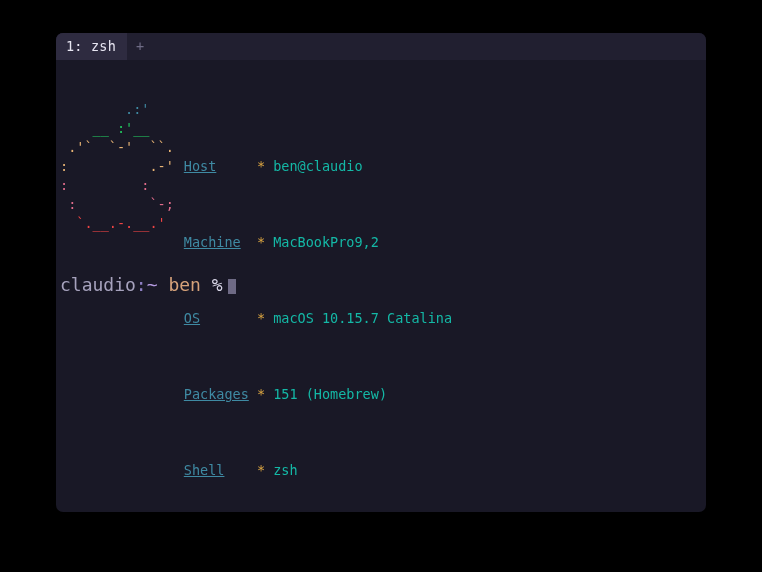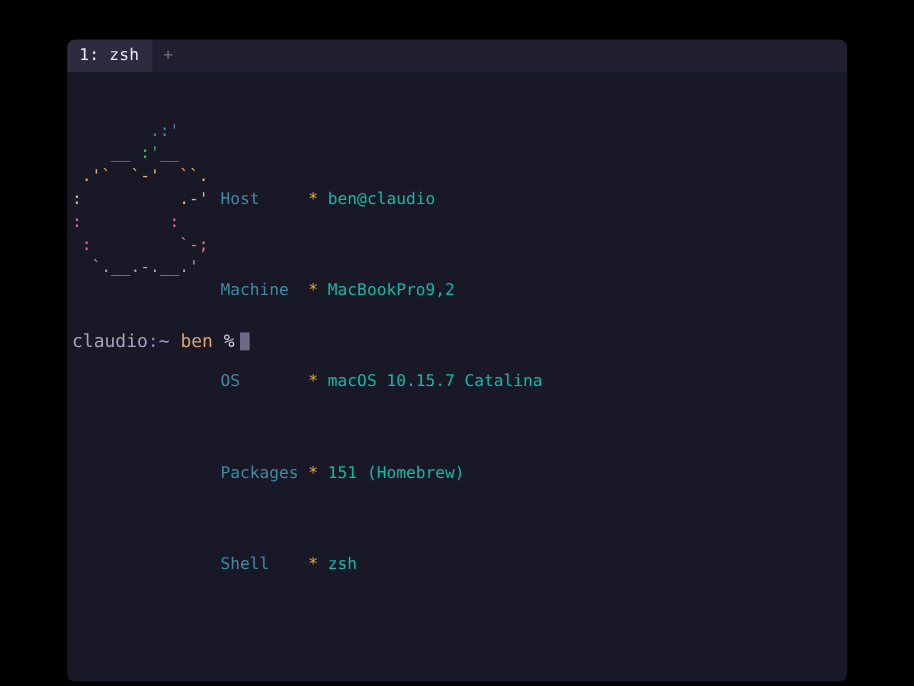--- a/index.html
+++ b/index.html
@@ -12,21 +12,21 @@
   }
   body {
     font-family: "DejaVu Sans Mono", monospace;
   }
 
   #terminal-window {
     position: absolute;
     left: 56px;
     top: 33px;
     width: 650px;
-    height: 535px;
+    height: 479px;
     background: #191826;
     border-radius: 7px;
     overflow: hidden;
     display: flex;
     flex-direction: column;
   }
 
   
   #tab-bar {
     height: 27px;
@@ -103,30 +103,31 @@
     white-space: pre;
     font-size: 13.5px;
     line-height: 19px;
   }
   .info-row { white-space: pre; }
   .info-label {
     color: #3f8aa3;
     display: inline-block;
     width: 9ch;
     white-space: pre;
+    text-decoration: underline;
   }
   .info-sep { color: #d9a441; }
   .info-value { color: #14b8a6; }
 
   #prompt-line {
     position: absolute;
     left: 4px;
     top: 215px;
     white-space: pre;
-    font-size: 15px;
+    font-size: 18px;
     line-height: 19px;
   }
   .prompt-host { color: #a6a2bd; }
   .prompt-colon { color: #8f7fc4; }
   .prompt-path { color: #b49ae0; }
   .prompt-user { color: #d6a27a; }
   .prompt-sigil { color: #d9d7e8; }
   #cursor-block {
     display: inline-block;
     width: 8px;
@@ -153,21 +154,21 @@
   <div id="terminal-body">
 
     <div id="fetch-block">
 
       <pre id="ascii-logo"><span class="l1" style="color: rgb(63, 138, 163);">        .:'</span>
 <span class="l2" style="color: #22c55e;">    __ :'__</span>
 <span class="l3" style="color: rgb(232, 180, 116);"> .'`  `-'  ``.</span>
 <span class="l4" style="color: rgb(232, 180, 116);">:          .-'</span>
 <span class="l5" style="color: rgb(224, 108, 139);">:         :</span>
 <span class="l6" style="color: rgb(224, 108, 139);"> :         `-;</span>
-<span class="l7" style="color: #a3a3a3; text-align: center;">  `.__.-.__.'</span></pre>
+<span class="l7" style="color: #ef4444; text-align: center;">  `.__.-.__.'</span></pre>
 
       <div id="info-table">
 
         <div class="info-row"><span class="info-label">Host</span><span class="info-sep">*</span> <span class="info-value">ben@claudio</span></div>
 
         <div class="info-row"><span class="info-label">Machine</span><span class="info-sep">*</span> <span class="info-value">MacBookPro9,2</span></div>
 
         <div class="info-row"><span class="info-label">OS</span><span class="info-sep">*</span> <span class="info-value">macOS 10.15.7 Catalina</span></div>
 
         <div class="info-row"><span class="info-label">Packages</span><span class="info-sep">*</span> <span class="info-value">151 (Homebrew)</span></div>

